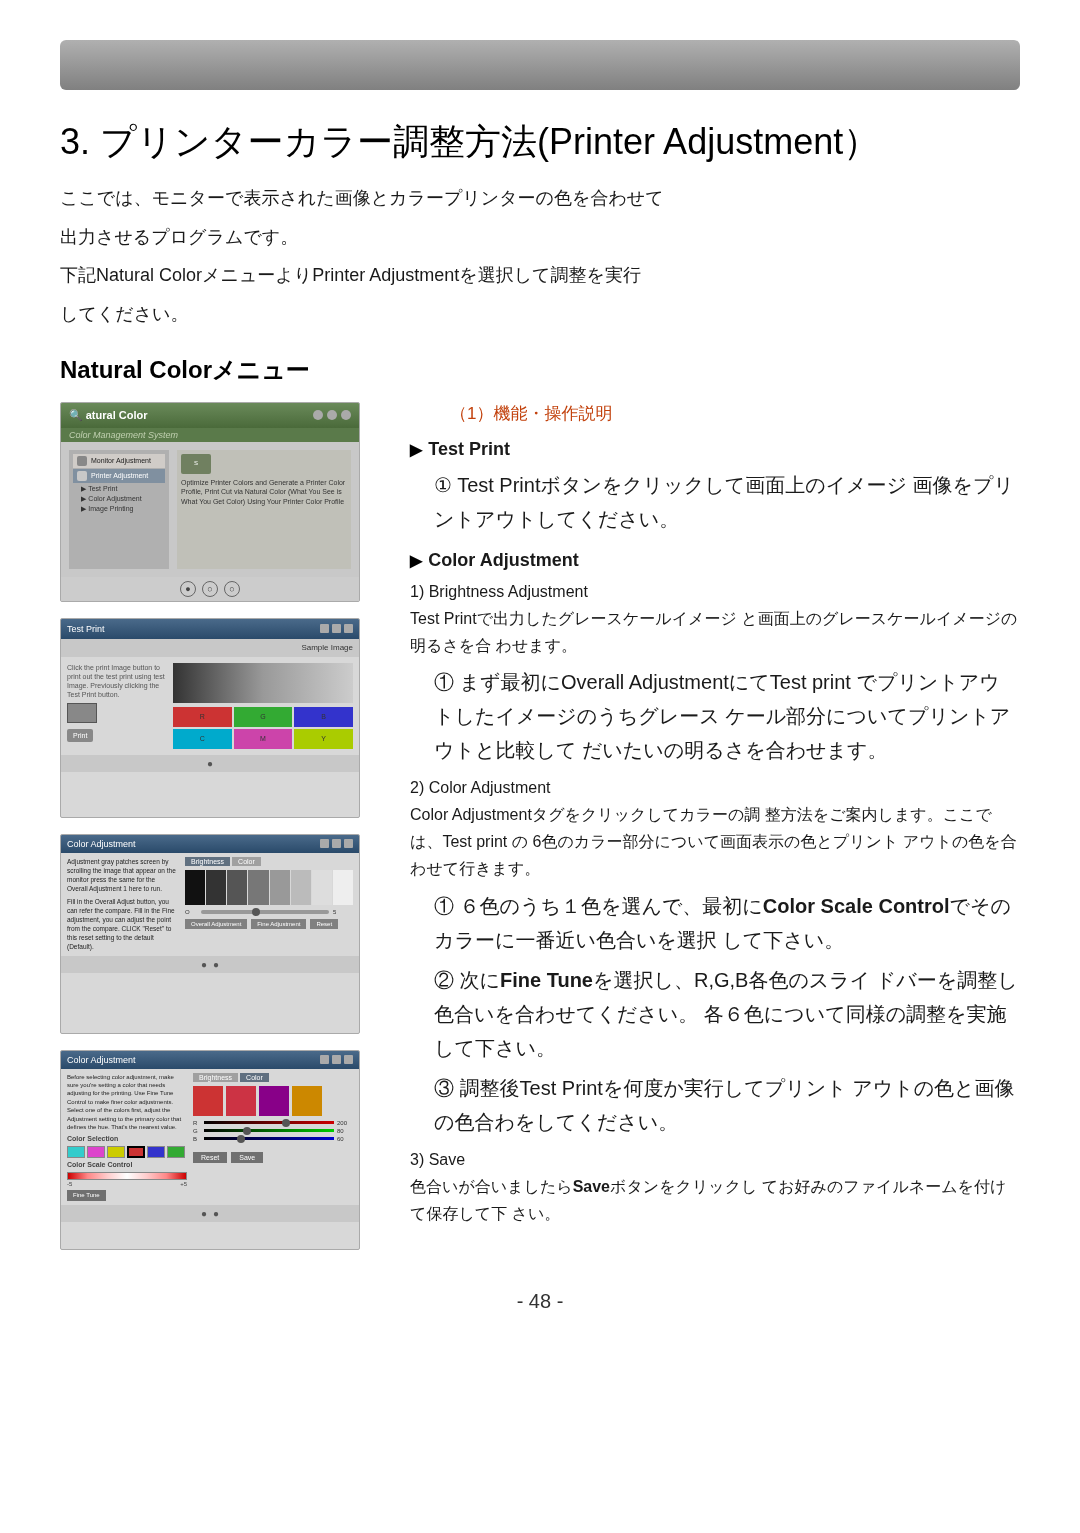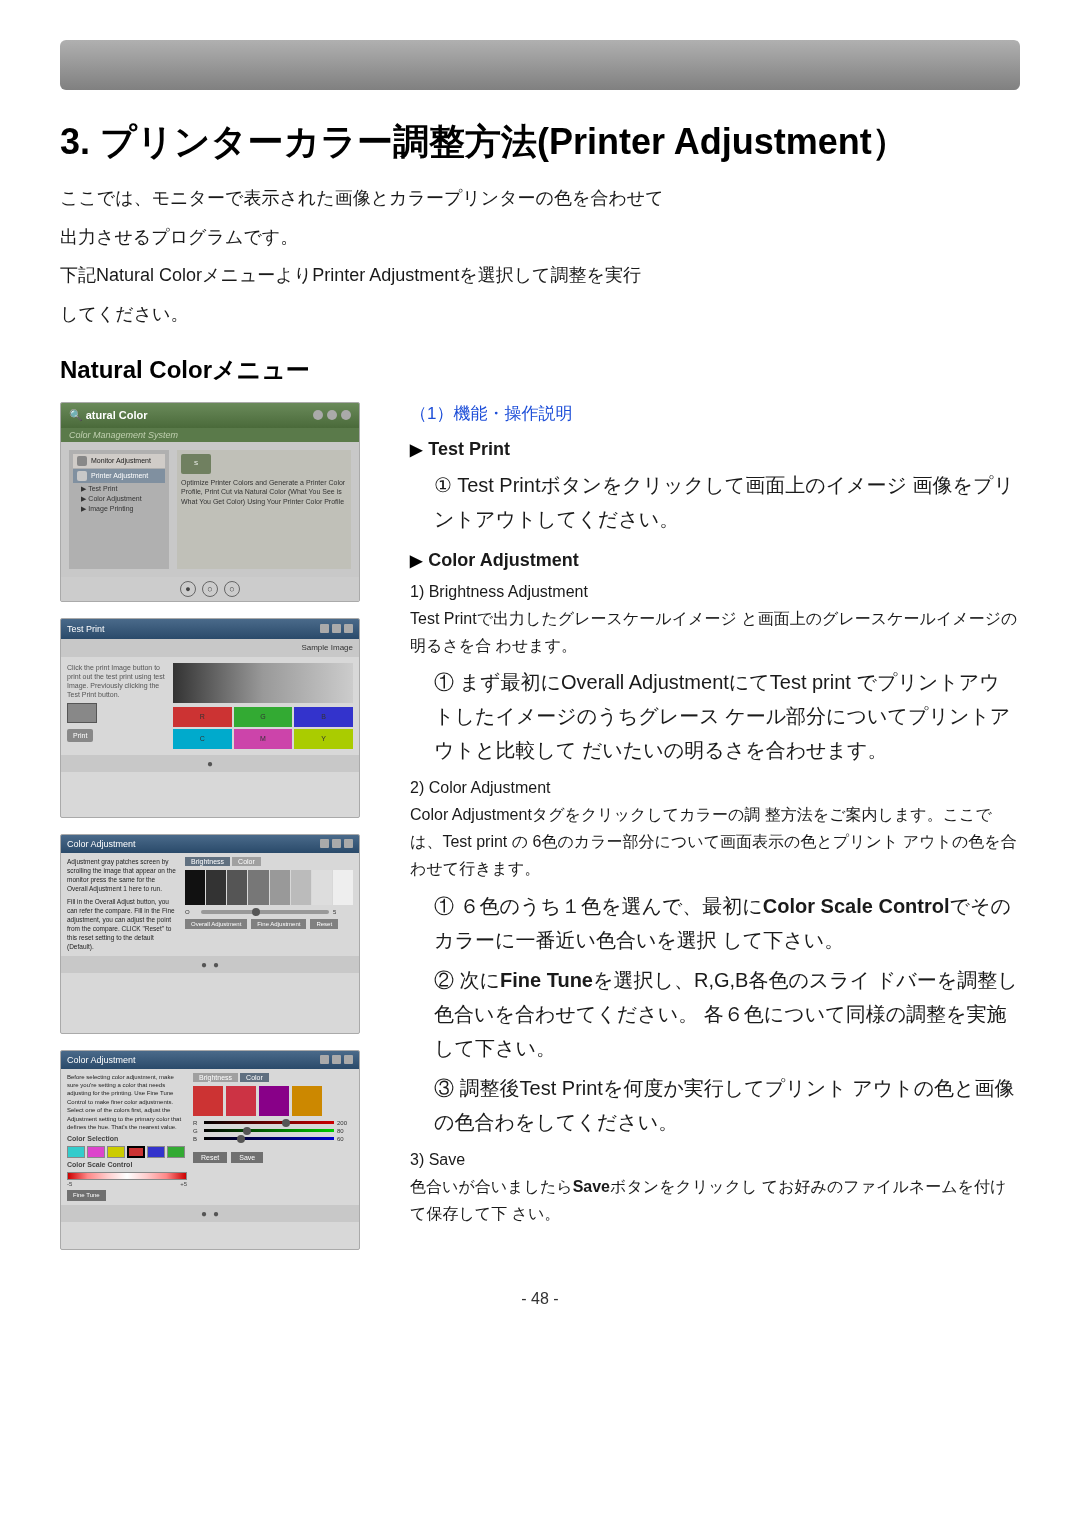--- a/index.html
+++ b/index.html
@@ -28,21 +28,21 @@
     .top-bar {
       width: 100%;
       height: 50px;
       background: linear-gradient(to bottom, #b0b0b0, #808080);
       border-radius: 6px;
       margin-bottom: 30px;
     }
 
     .chapter-title {
       font-size: 36px;
-      font-weight: bold;
+      font-weight: normal;
       margin-bottom: 20px;
       line-height: 1.2;
       color: #000000;
     }
 
     .intro-text {
       font-size: 18px;
       line-height: 1.7;
       margin-bottom: 8px;
       color: #1a1a1a;
@@ -444,21 +444,22 @@
       font-size: 7px;
       padding: 2px 8px;
       margin-top: 4px;
       display: inline-block;
     }
 
     
     .step-number {
       font-size: 17px;
       margin-bottom: 12px;
-      color: #1d4ed8;
+      color: #c2410c;
+      margin-left: 40px;
     }
 
     .subsection-header {
       font-size: 18px;
       font-weight: bold;
       margin-top: 14px;
       margin-bottom: 8px;
       display: flex;
       align-items: center;
       gap: 6px;
@@ -491,21 +492,21 @@
       margin-top: 12px;
       margin-bottom: 4px;
     }
 
     .bold-inline {
       font-weight: bold;
     }
 
     .page-number {
       text-align: center;
-      font-size: 16px;
+      font-size: 20px;
       margin-top: 40px;
       color: #333;
     }
 
     .circle-icon {
       width: 16px;
       height: 16px;
       border-radius: 50%;
       border: 1px solid #666;
       display: inline-flex;

